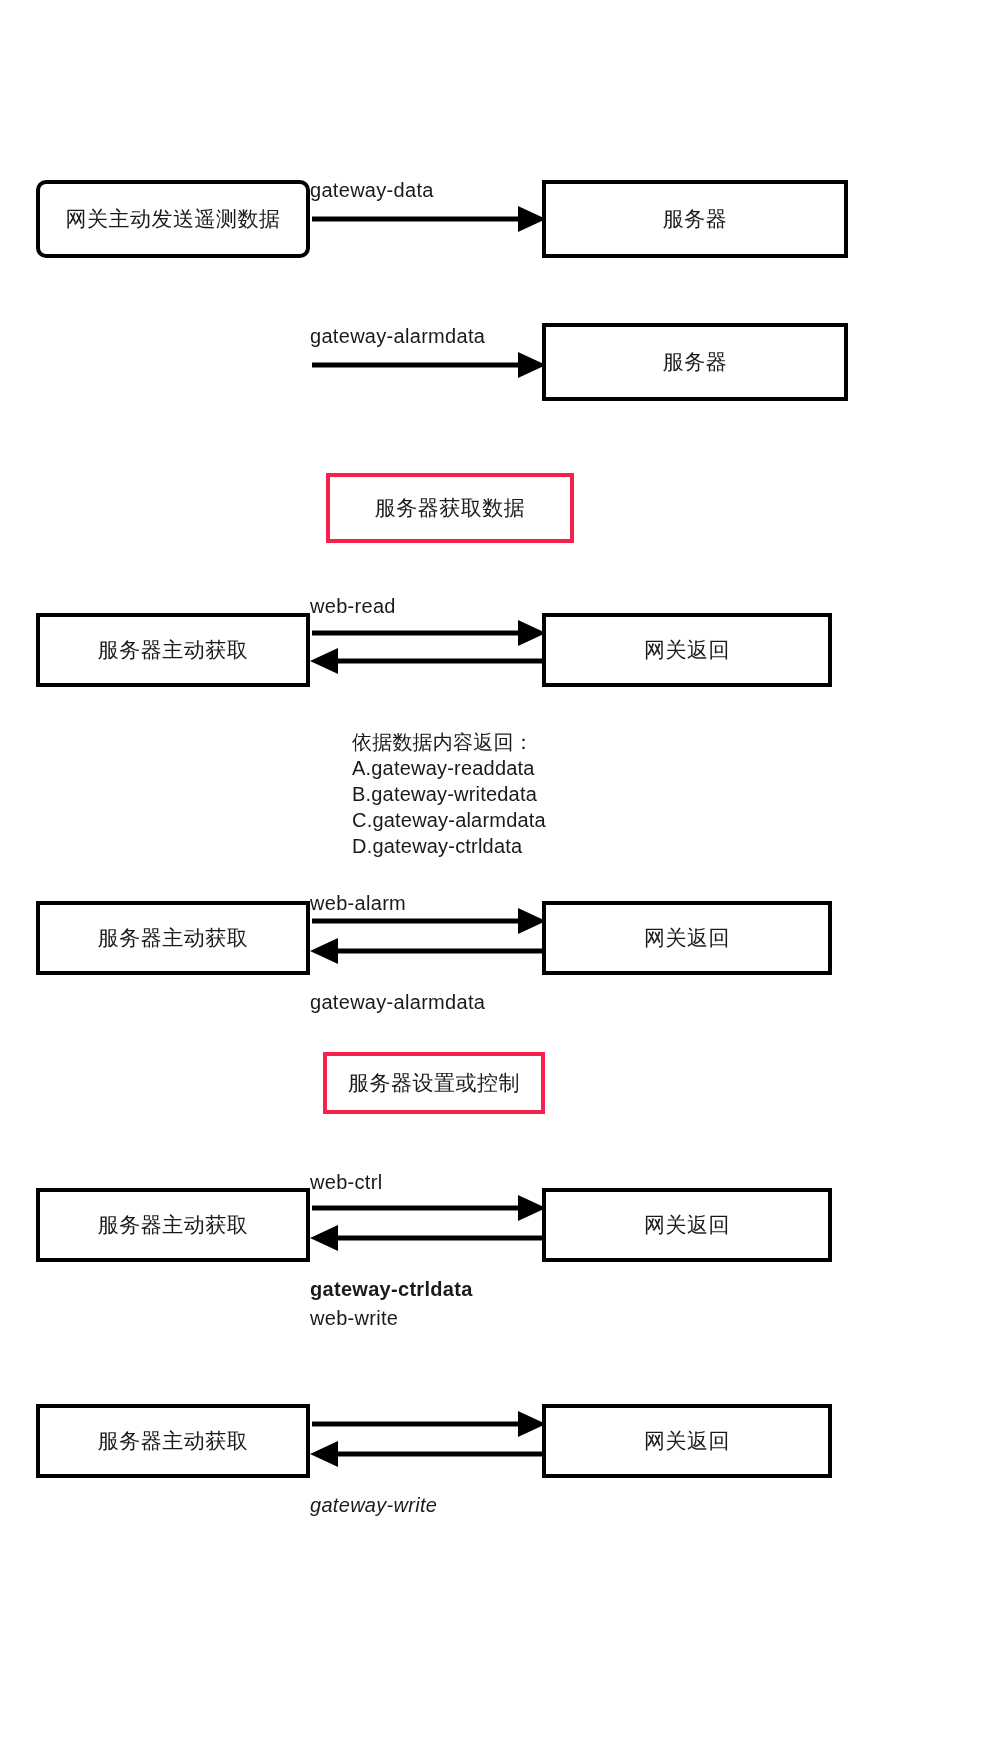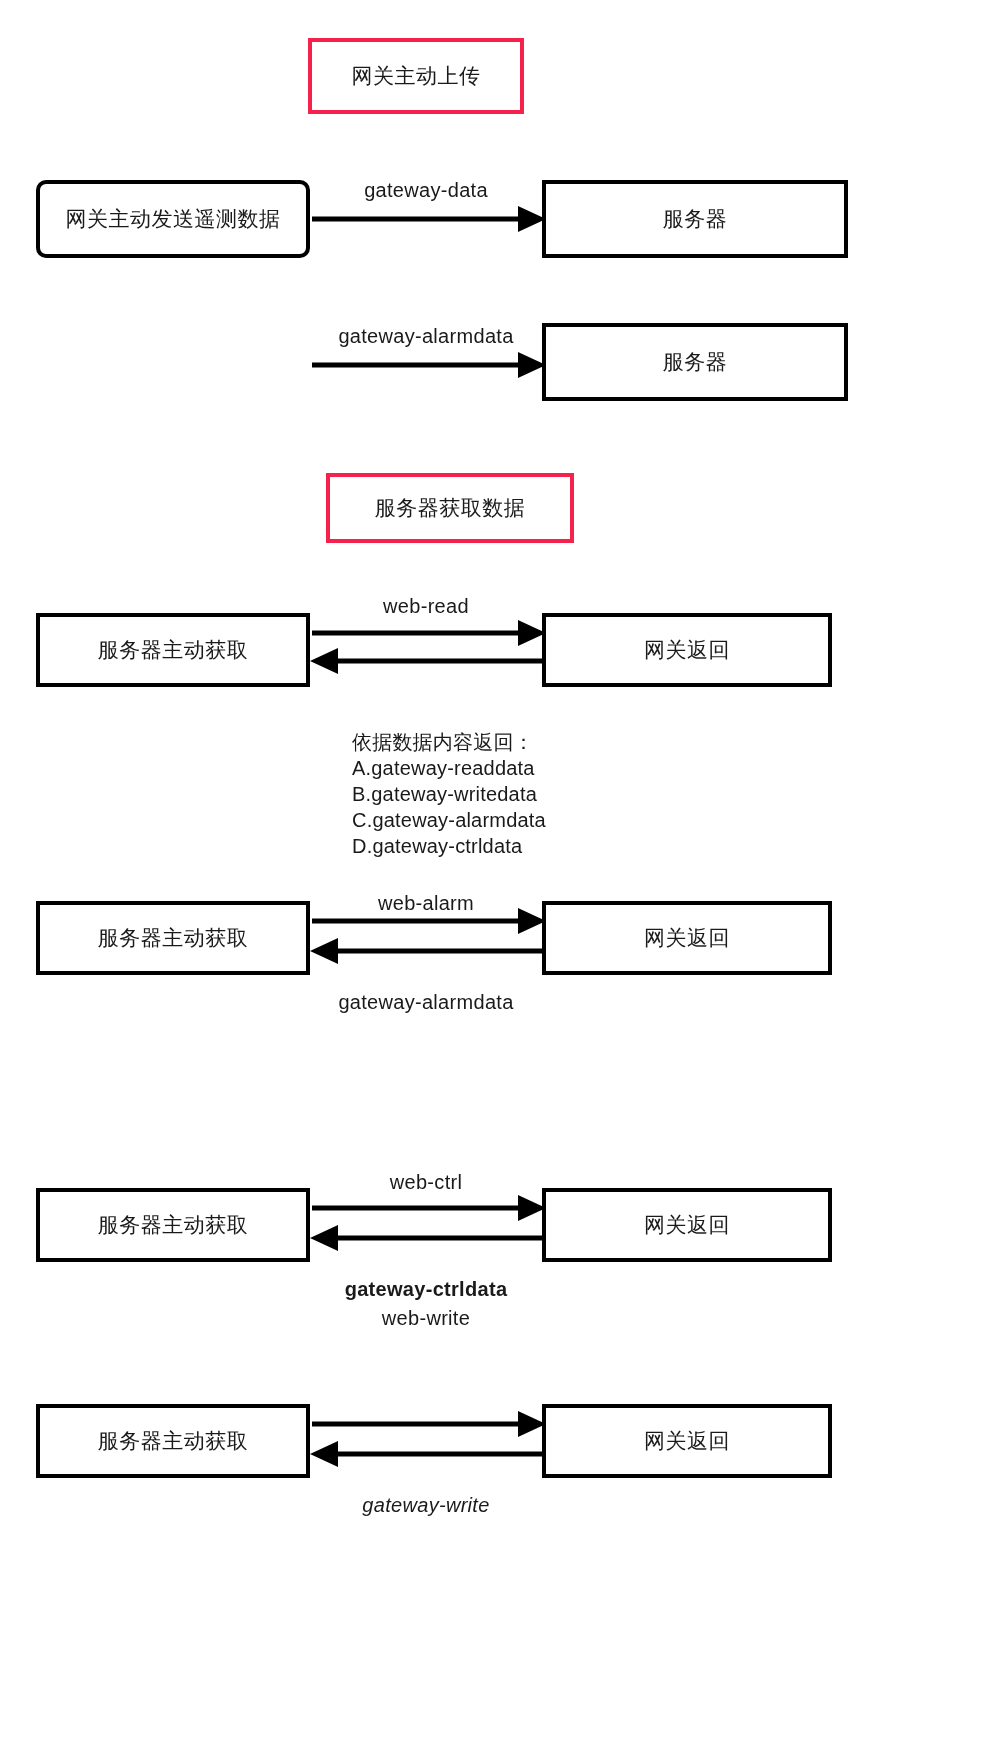--- a/index.html
+++ b/index.html
@@ -64,40 +64,37 @@
   }
 
   
   .edge-label {
     position: absolute;
     font-size: 20px;
     line-height: 1.25;
     letter-spacing: 0.3px;
     color: #1a1a1a;
     white-space: nowrap;
-    text-align: center;
+    text-align: left;
   }
   .note-block {
     position: absolute;
     font-size: 20px;
     line-height: 1.30;
     letter-spacing: 0.2px;
     color: #1a1a1a;
     white-space: pre-line;
     text-align: left;
   }
 </style>
 </head>
 <body>
 
 <div class="canvas">
 
-  <div class="section-header" style="left:308px; top:38px; width:216px; height:76px;">
-    <span>网关主动上传</span>
-  </div>
 
   <div class="node-box" style="left:36px; top:180px; width:274px; height:78px;border-radius:10px;">
     <span>网关主动发送遥测数据</span>
   </div>
   <div class="node-box" style="left:542px; top:180px; width:306px; height:78px;">
     <span>服务器</span>
   </div>
   <div class="edge-label" style="left:310px; top:178px; width:232px;">
     <span>gateway-data</span>
   </div>
@@ -172,20 +169,23 @@
   <div class="connector" style="left:310px; top:936px; width:236px; height:30px;">
     <svg width="236" height="30" viewBox="0 0 236 30">
       <line x1="24" y1="15" x2="234" y2="15" stroke="#000000" stroke-width="5"></line>
       <polygon points="28,2 0,15 28,28" fill="#000000"></polygon>
     </svg>
   </div>
   <div class="edge-label" style="left:310px; top:990px; width:232px;">
     <span>gateway-alarmdata</span>
   </div>
 
+  <div class="section-header" style="left:323px; top:1052px; width:222px; height:62px;">
+    <span>服务器设置或控制</span>
+  </div>
 
   <div class="node-box" style="left:36px; top:1188px; width:274px; height:74px;">
     <span>服务器主动获取</span>
   </div>
   <div class="node-box" style="left:542px; top:1188px; width:290px; height:74px;">
     <span>网关返回</span>
   </div>
   <div class="edge-label" style="left:310px; top:1170px; width:232px;">
     <span>web-ctrl</span>
   </div>

